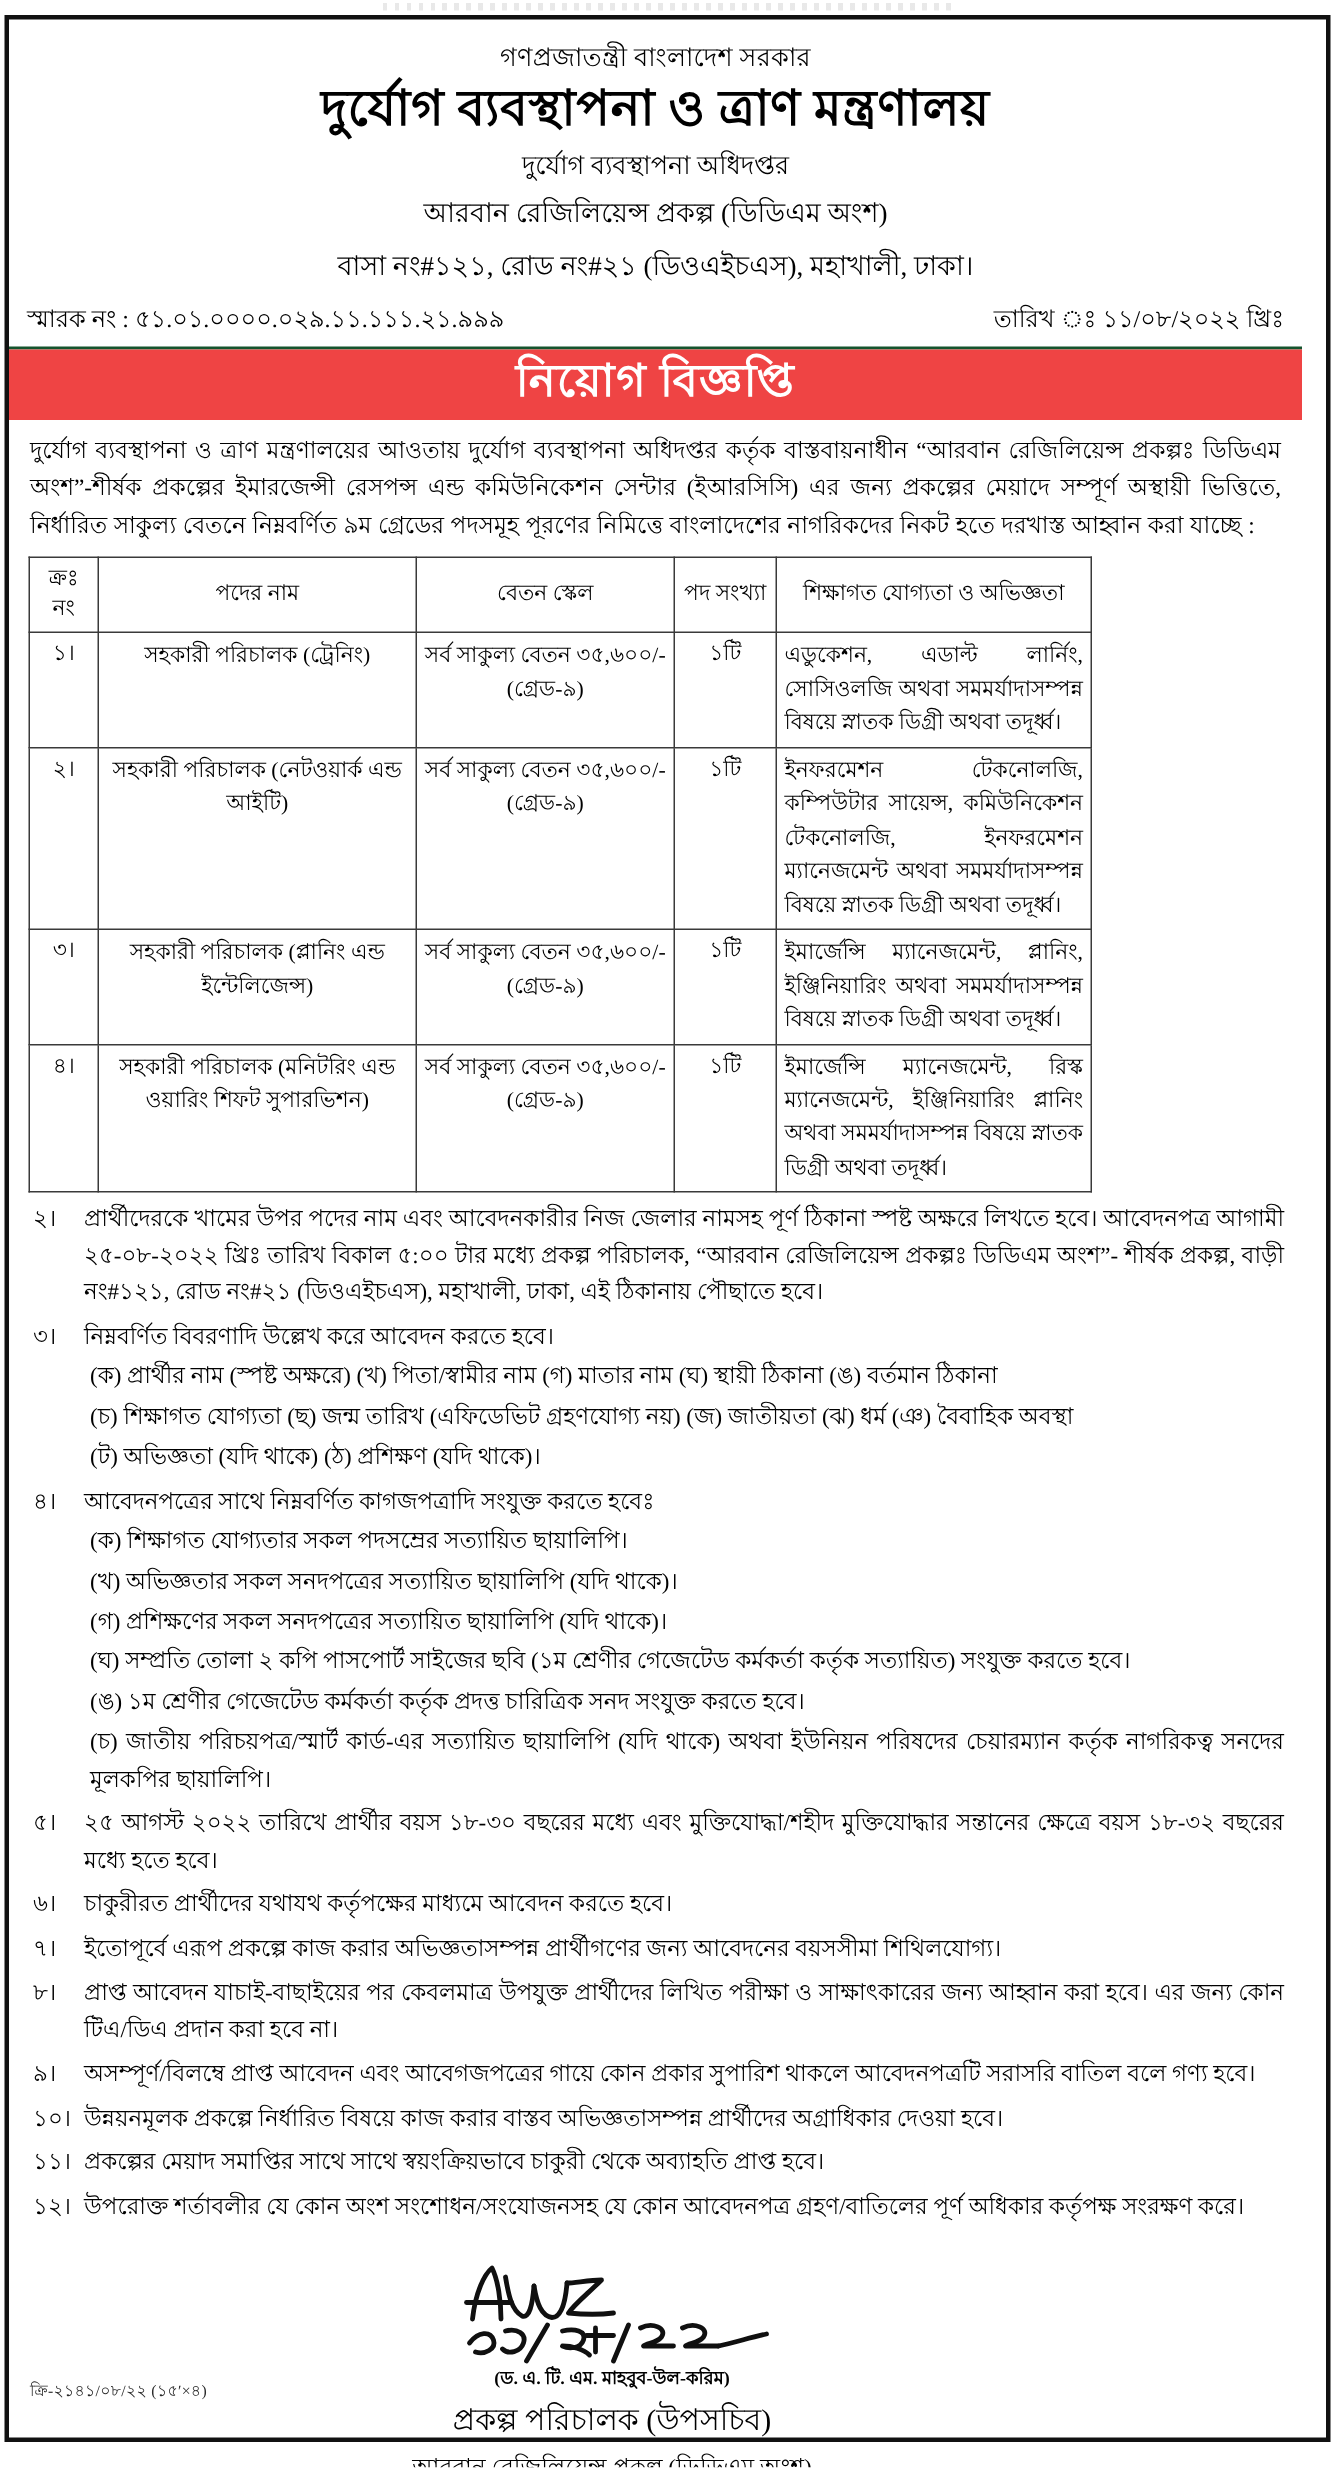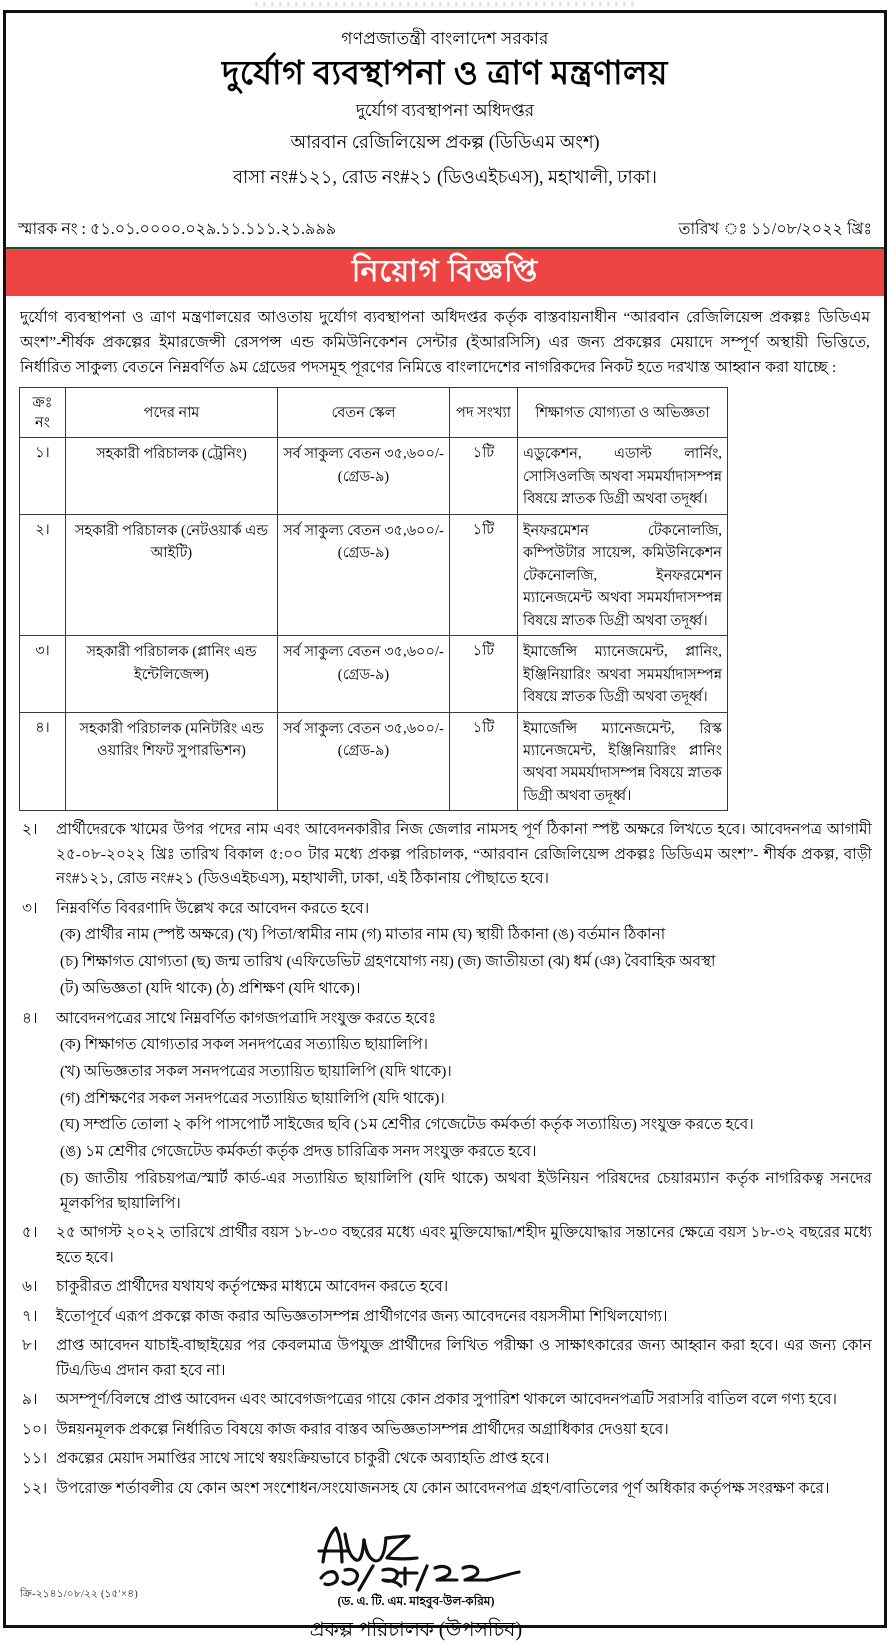--- a/index.html
+++ b/index.html
@@ -40,21 +40,21 @@
     opacity: .55;
   }
   .frame {
     position: absolute;
     top: 10px;
     left: 3px;
     width: 884px;
     height: 1618px;
     border: 3px solid #111;
     box-sizing: border-box;
-    padding: 6px 12px 0 12px;
+    padding: 6px 28px 0 12px;
   }
   .c { text-align: center; }
 
   .gov-line {
     font-size: 17px;
     letter-spacing: .2px;
     margin: 6px 0 2px 0;
   }
   .ministry {
     font-size: 33px;
@@ -66,21 +66,21 @@
   .dept {
     font-size: 17px;
     margin: 2px 0;
   }
   .project {
     font-size: 18px;
     margin: 3px 0;
   }
   .address {
     font-size: 18px;
-    margin: 4px 0 22px 0;
+    margin: 4px 0 6px 0;
   }
   .memo-row {
     display: flex;
     justify-content: space-between;
     align-items: flex-end;
     font-size: 16px;
     border-bottom: 2px solid #14532d;
     padding-bottom: 4px;
     margin: 2px -12px 0 -12px;
     padding-left: 12px;
@@ -274,21 +274,21 @@
       <span class="body">নিম্নবর্ণিত বিবরণাদি উল্লেখ করে আবেদন করতে হবে।</span>
     </div>
     <div class="subclause">(ক) প্রার্থীর নাম (স্পষ্ট অক্ষরে) (খ) পিতা/স্বামীর নাম (গ) মাতার নাম (ঘ) স্থায়ী ঠিকানা (ঙ) বর্তমান ঠিকানা</div>
     <div class="subclause">(চ) শিক্ষাগত যোগ্যতা (ছ) জন্ম তারিখ (এফিডেভিট গ্রহণযোগ্য নয়) (জ) জাতীয়তা (ঝ) ধর্ম (ঞ) বৈবাহিক অবস্থা</div>
     <div class="subclause">(ট) অভিজ্ঞতা (যদি থাকে) (ঠ) প্রশিক্ষণ (যদি থাকে)।</div>
 
     <div class="clause">
       <span class="num">৪।</span>
       <span class="body">আবেদনপত্রের সাথে নিম্নবর্ণিত কাগজপত্রাদি সংযুক্ত করতে হবেঃ</span>
     </div>
-    <div class="subclause">(ক) শিক্ষাগত যোগ্যতার সকল সনদপত্রের সত্যায়িত ছায়ালিপি।</div>
+    <div class="subclause">(ক) শিক্ষাগত যোগ্যতার সকল পদসম্রের সত্যায়িত ছায়ালিপি।</div>
     <div class="subclause">(খ) অভিজ্ঞতার সকল সনদপত্রের সত্যায়িত ছায়ালিপি (যদি থাকে)।</div>
     <div class="subclause">(গ) প্রশিক্ষণের সকল সনদপত্রের সত্যায়িত ছায়ালিপি (যদি থাকে)।</div>
     <div class="subclause">(ঘ) সম্প্রতি তোলা ২ কপি পাসপোর্ট সাইজের ছবি (১ম শ্রেণীর গেজেটেড কর্মকর্তা কর্তৃক সত্যায়িত) সংযুক্ত করতে হবে।</div>
     <div class="subclause">(ঙ) ১ম শ্রেণীর গেজেটেড কর্মকর্তা কর্তৃক প্রদত্ত চারিত্রিক সনদ সংযুক্ত করতে হবে।</div>
     <div class="subclause">(চ) জাতীয় পরিচয়পত্র/স্মার্ট কার্ড-এর সত্যায়িত ছায়ালিপি (যদি থাকে) অথবা ইউনিয়ন পরিষদের চেয়ারম্যান কর্তৃক নাগরিকত্ব সনদের মূলকপির ছায়ালিপি।</div>
 
     <div class="clause">
       <span class="num">৫।</span>
       <span class="body">২৫ আগস্ট ২০২২ তারিখে প্রার্থীর বয়স ১৮-৩০ বছরের মধ্যে এবং মুক্তিযোদ্ধা/শহীদ মুক্তিযোদ্ধার সন্তানের ক্ষেত্রে বয়স ১৮-৩২ বছরের মধ্যে হতে হবে।</span>
     </div>

